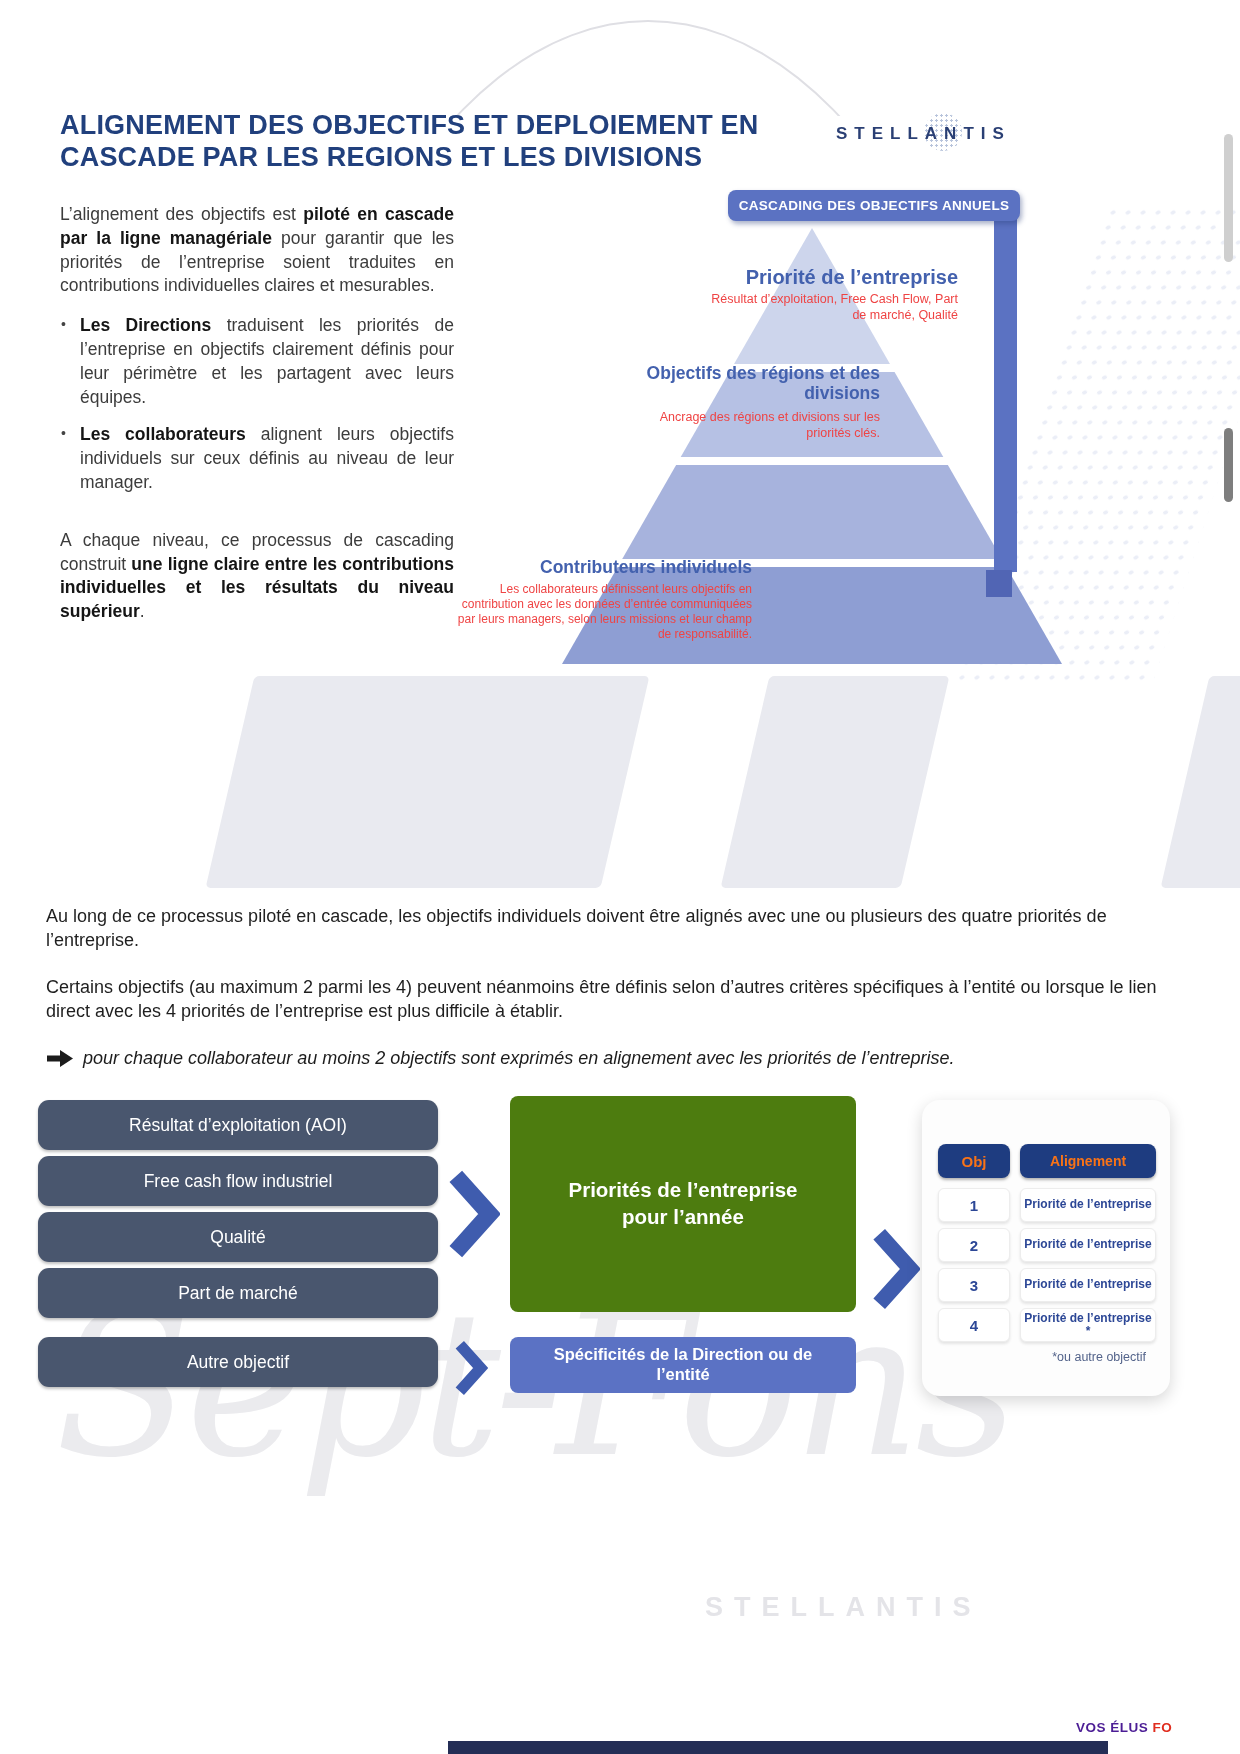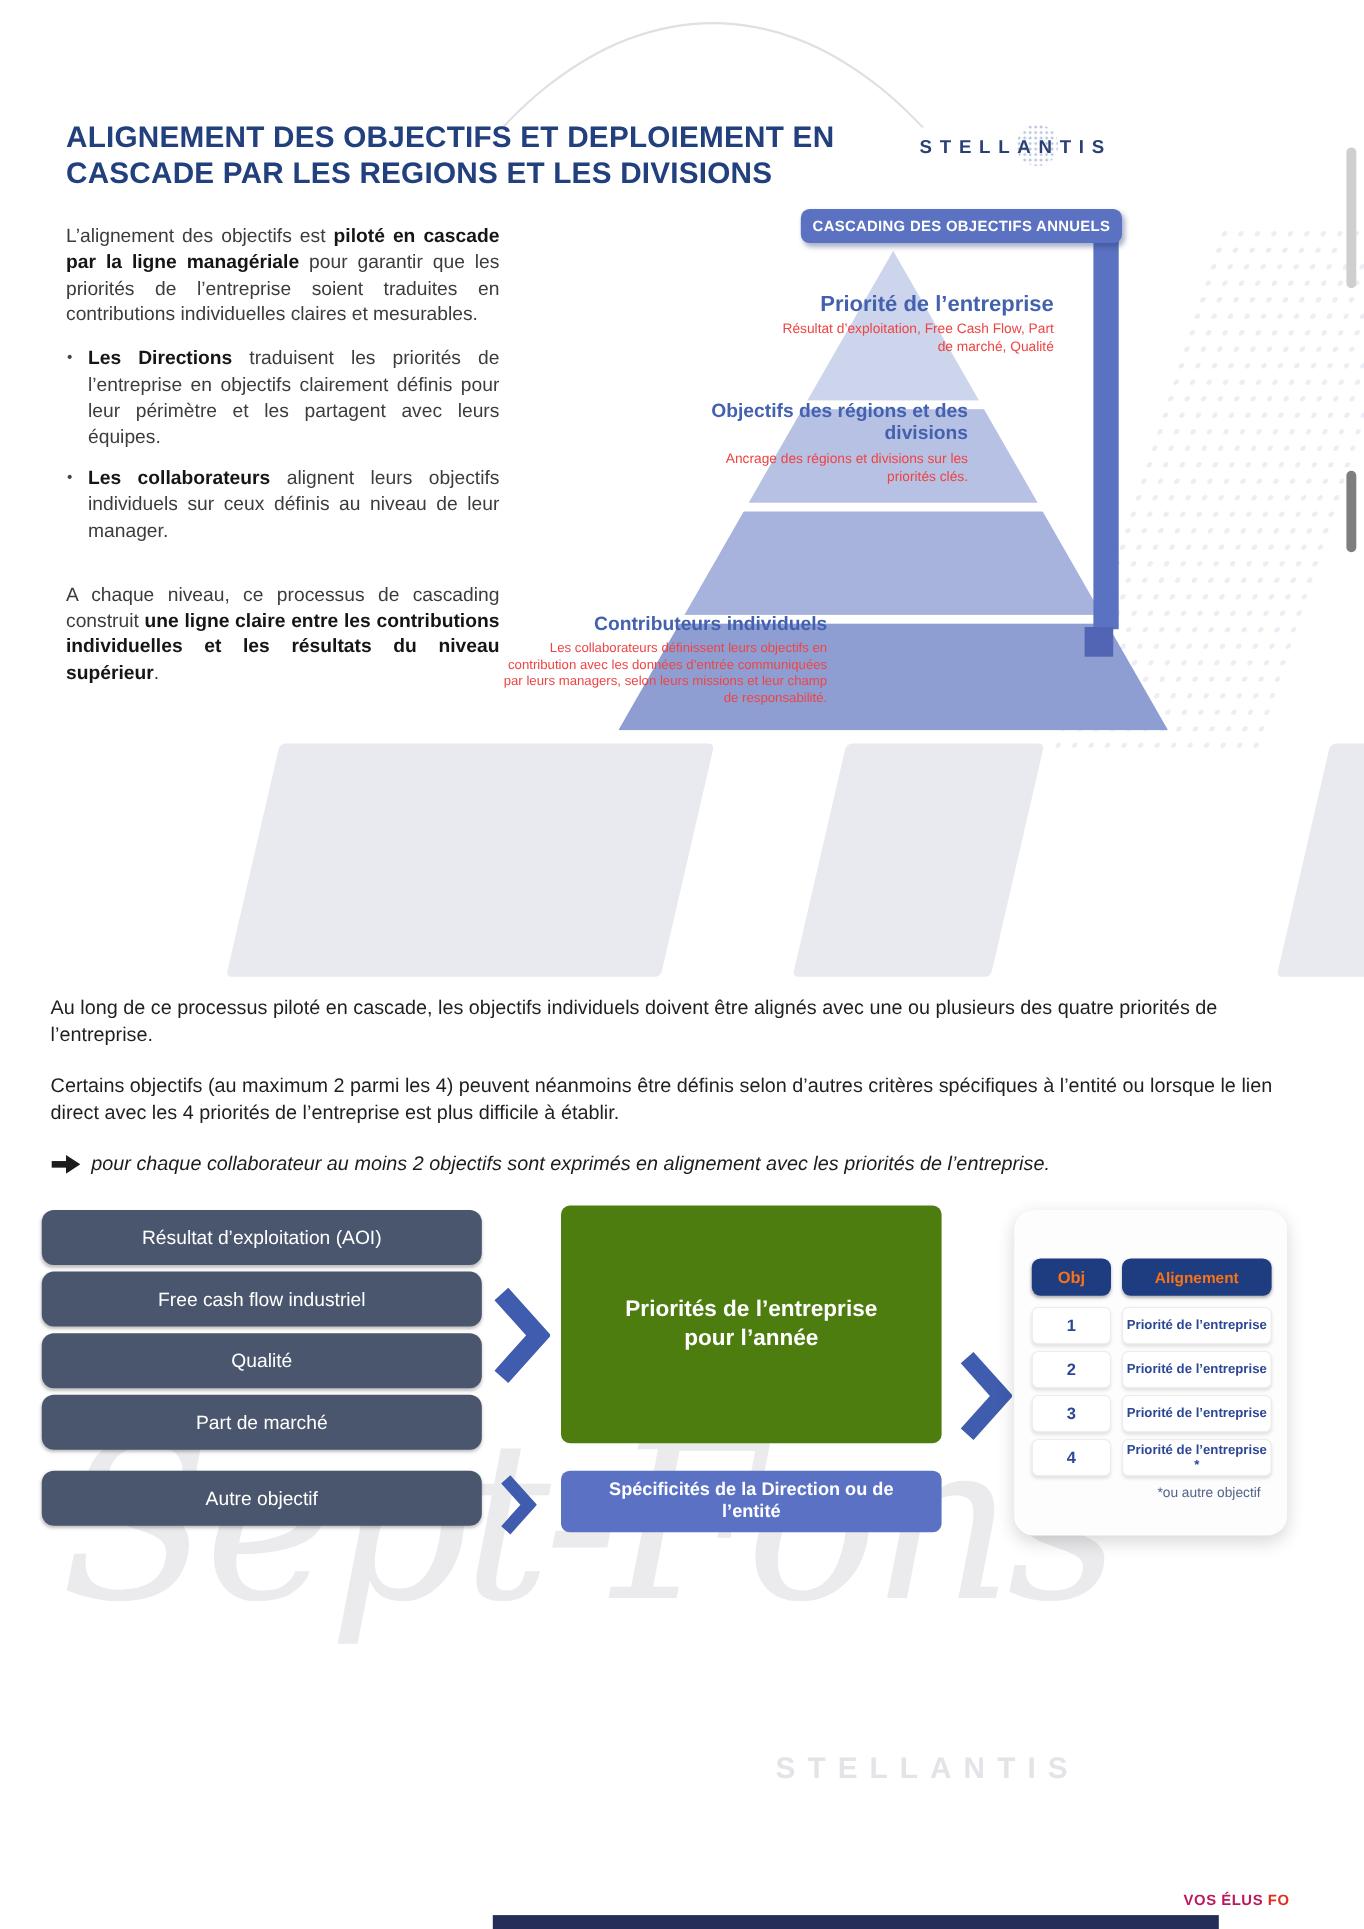--- a/index.html
+++ b/index.html
@@ -127,21 +127,21 @@
         border-radius:26px;background:#fffdf6;display:flex;align-items:center;justify-content:space-between;
         padding:0 12px;box-sizing:border-box;z-index:3;}
   .fb-icon{width:54px;height:54px;border-radius:50%;background:#3a5a97;color:#fff;display:flex;
         align-items:center;justify-content:center;flex:0 0 auto;}
   .fb-icon::after{content:"f";font-family:"Liberation Serif",serif;font-weight:bold;font-size:42px;
         margin-top:8px;}
   .fb-text{flex:1;text-align:center;color:#1f3a6e;font-weight:bold;font-size:21.5px;
         text-decoration:underline;padding:0 6px;}
   .credit{position:absolute;left:1076px;top:1720px;font-size:13.5px;font-weight:bold;
         letter-spacing:.5px;z-index:3;}
-  .credit .ca{color:#be185d;}
+  .credit .ca{color:#4c1d95;}
   .credit .cb{color:#e02d1f;}
   .bottombar{position:absolute;left:448px;top:1741px;width:660px;height:13px;background:#242e56;z-index:4;}
 </style>
 </head>
 <body>
 
 <div class="page">
 
   <div class="arc-wrap">
       <div class="arc"></div>

